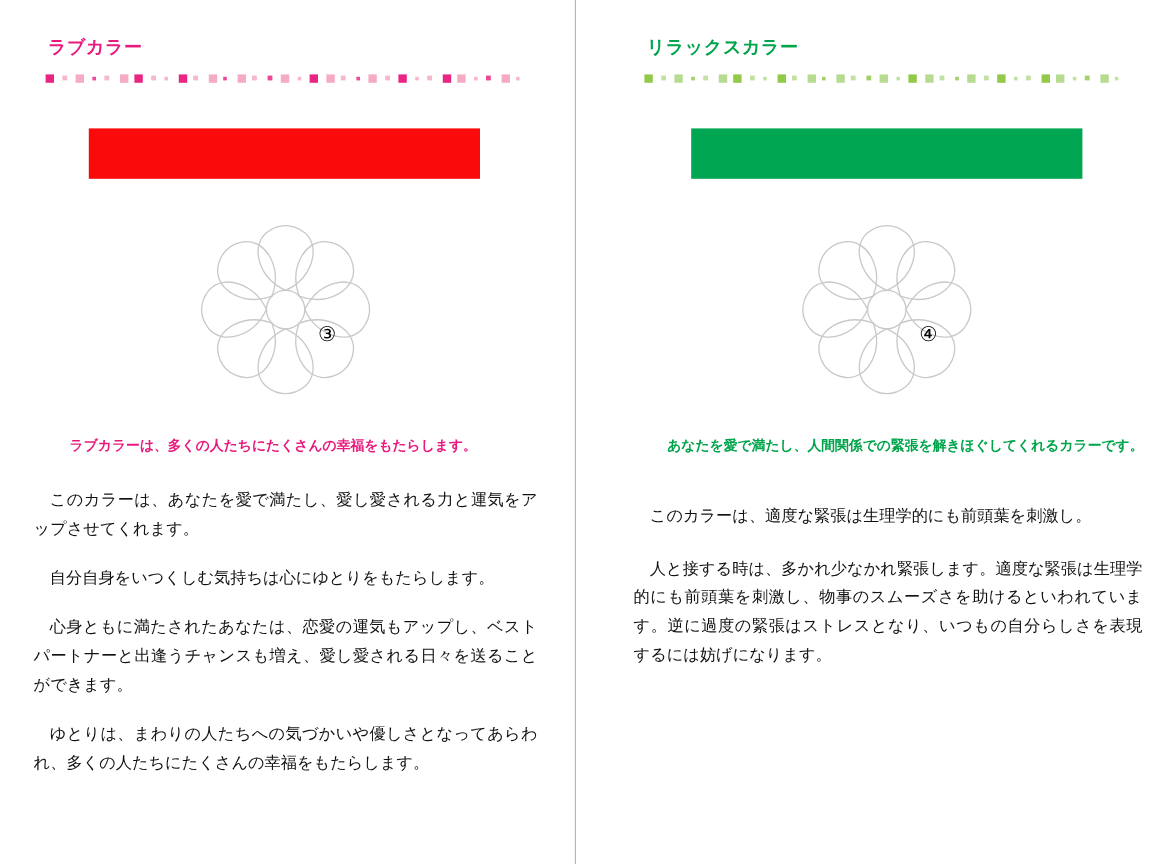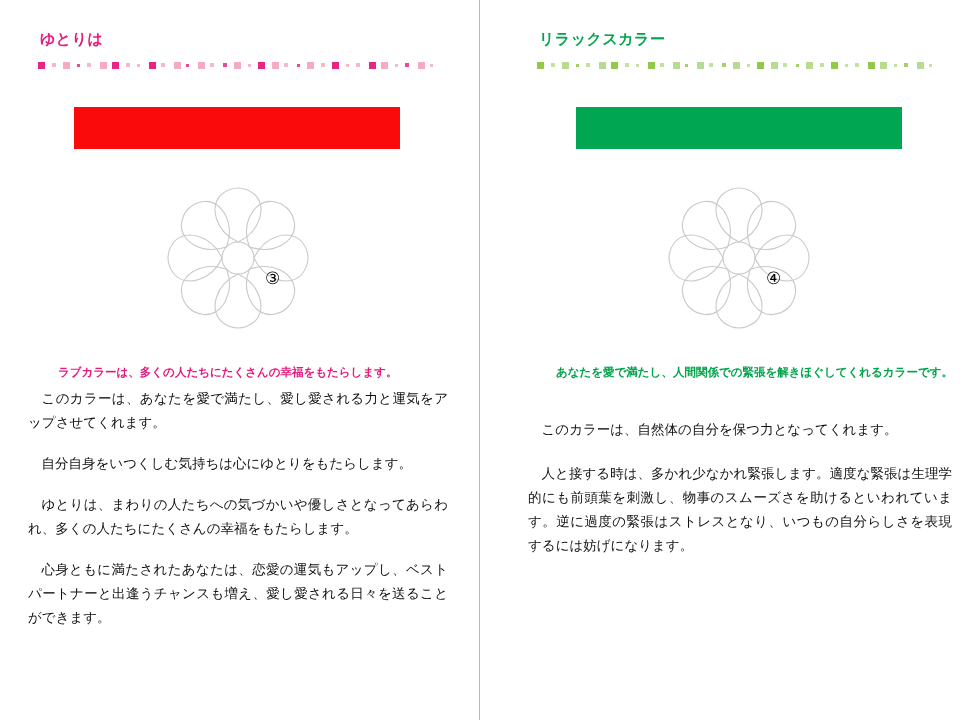--- a/index.html
+++ b/index.html
@@ -102,39 +102,39 @@
 
   .body-text {
     position: absolute;
     left: 28px;
     width: 420px;
     font-size: 13.5px;
     line-height: 1.78;
     color: #111;
     text-align: justify;
   }
-  .column.left .body-text { top: 387px; }
+  .column.left .body-text { top: 405px; }
   .column.right .body-text { top: 418px; left: 24px; width: 424px; }
 
   .body-text p {
     margin: 0 0 0 0;
     text-indent: 1em;
   }
   .body-text p.gap { margin-top: 1.5em; }
   .body-text p.tight { margin-top: 17px; }
 </style>
 </head>
 <body>
 
 <div class="page">
 
   <div class="divider"></div>
 
   <div class="column left">
-    <div class="heading" style="color:#e8197d">ゆとりは</div>
+    <div class="heading" style="color:#e8197d">ラブカラー</div>
 
     <div class="dot-band">
         <i style="width: 7px; height: 7px; left: 0px; top: 3.5px; background: rgb(232, 25, 125); opacity: 0.95;"></i>
         <i style="width: 4px; height: 4px; left: 14px; top: 5px; background: rgb(244, 166, 192); opacity: 0.8;"></i>
         <i style="width: 7px; height: 7px; left: 25px; top: 3.5px; background: rgb(244, 166, 192); opacity: 0.95;"></i>
         <i style="width: 3px; height: 3px; left: 39px; top: 5.5px; background: rgb(232, 25, 125); opacity: 0.8;"></i>
         <i style="width: 4px; height: 4px; left: 49px; top: 5px; background: rgb(244, 166, 192); opacity: 0.8;"></i>
         <i style="width: 7px; height: 7px; left: 62px; top: 3.5px; background: rgb(244, 166, 192); opacity: 0.95;"></i>
         <i style="width: 7px; height: 7px; left: 74px; top: 3.5px; background: rgb(232, 25, 125); opacity: 0.95;"></i>
         <i style="width: 4px; height: 4px; left: 88px; top: 5px; background: rgb(244, 166, 192); opacity: 0.8;"></i>
@@ -200,22 +200,22 @@
         </g>
       </svg>
       <div class="flower-num">③</div>
     </div>
 
     <div class="lead" style="color:#e8197d">ラブカラーは、多くの人たちにたくさんの幸福をもたらします。</div>
 
     <div class="body-text">
       <p>このカラーは、あなたを愛で満たし、愛し愛される力と運気をアップさせてくれます。</p>
       <p class="tight">自分自身をいつくしむ気持ちは心にゆとりをもたらします。</p>
+      <p class="tight">心身ともに満たされたあなたは、恋愛の運気もアップし、ベストパートナーと出逢うチャンスも増え、愛し愛される日々を送ることができます。</p>
       <p class="tight">ゆとりは、まわりの人たちへの気づかいや優しさとなってあらわれ、多くの人たちにたくさんの幸福をもたらします。</p>
-      <p class="tight">心身ともに満たされたあなたは、恋愛の運気もアップし、ベストパートナーと出逢うチャンスも増え、愛し愛される日々を送ることができます。</p>
     </div>
   </div>
 
   <div class="column right">
     <div class="heading" style="color:#00a44a">リラックスカラー</div>
 
     <div class="dot-band">
         <i style="width: 7px; height: 7px; left: 0px; top: 3.5px; background: rgb(140, 198, 63); opacity: 0.95;"></i>
         <i style="width: 4px; height: 4px; left: 14px; top: 5px; background: rgb(180, 217, 140); opacity: 0.8;"></i>
         <i style="width: 7px; height: 7px; left: 25px; top: 3.5px; background: rgb(180, 217, 140); opacity: 0.95;"></i>
@@ -284,18 +284,18 @@
             <circle cx="0" cy="0" r="16"></circle>
           </g>
         </g>
       </svg>
       <div class="flower-num">④</div>
     </div>
 
     <div class="lead" style="color:#00a44a">あなたを愛で満たし、人間関係での緊張を解きほぐしてくれるカラーです。</div>
 
     <div class="body-text">
-      <p>このカラーは、自然体の自分を保つ力となってくれます。</p>
+      <p>このカラーは、適度な緊張は生理学的にも前頭葉を刺激し。</p>
       <p class="gap">人と接する時は、多かれ少なかれ緊張します。適度な緊張は生理学的にも前頭葉を刺激し、物事のスムーズさを助けるといわれています。逆に過度の緊張はストレスとなり、いつもの自分らしさを表現するには妨げになります。</p>
     </div>
   </div>
 
 </div>
 
 </body></html>

